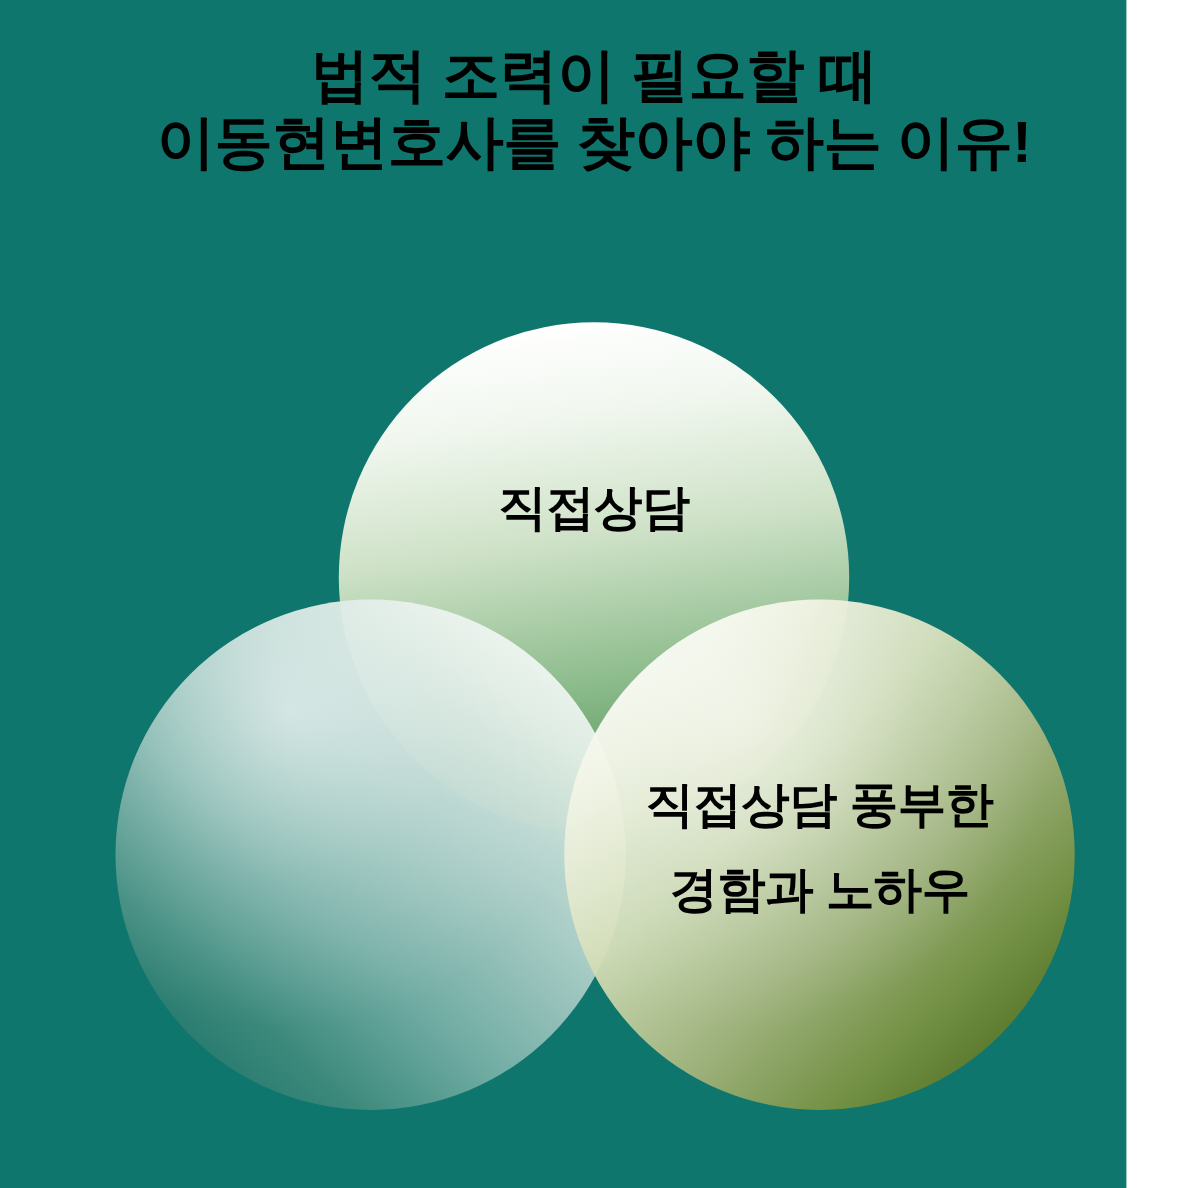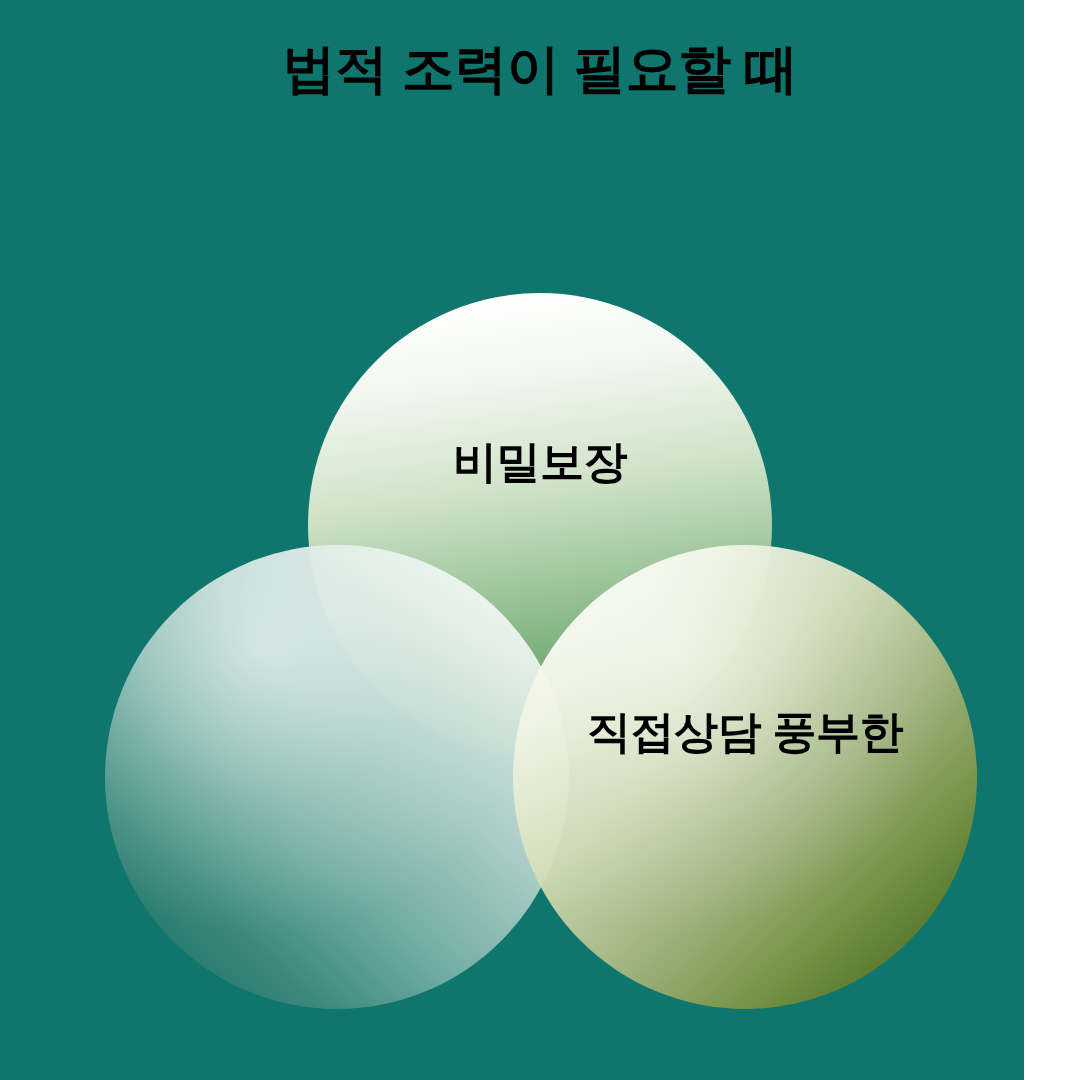--- a/index.html
+++ b/index.html
@@ -94,20 +94,21 @@
     width: 500px;
   }
 </style>
 </head>
 <body>
 
 <div id="canvas" style="width: 1024px; height: 1080px; background: #0f766e; text-decoration: underline;">
 
   <div class="title-block">
     <span class="title-line" style="color: rgb(0, 0, 0);">법적 조력이 필요할 때</span>
+    <span class="title-line" style="color: rgb(0, 0, 0);">이동현변호사를 찾아야 하는 이유!</span>
   </div>
 
   <div class="venn">
 
     <svg class="venn-svg" viewBox="0 0 1080 1080" xmlns="http://www.w3.org/2000/svg">
       <defs>
 
         <linearGradient id="gradTop" x1="0.42" y1="0" x2="0.56" y2="1">
           <stop offset="0%" stop-color="#ffffff"></stop>
           <stop offset="18%" stop-color="#f1f7ef"></stop>
@@ -148,23 +149,24 @@
 
         <circle cx="337" cy="777" r="232" fill="url(#gradLeft)" opacity="0.93"></circle>
         <circle cx="337" cy="777" r="232" fill="url(#sheen)"></circle>
 
         <circle cx="745" cy="777" r="232" fill="url(#gradRight)" opacity="0.95"></circle>
         <circle cx="745" cy="777" r="232" fill="url(#sheen)"></circle>
       </g>
     </svg>
 
     <div class="venn-label" id="label-top">
-      <span class="ln">비밀보장</span>
+      <span class="ln">직접상담</span>
     </div>
 
 
     <div class="venn-label" id="label-right">
       <span class="ln">직접상담 풍부한</span>
+      <span class="ln">경함과 노하우</span>
     </div>
 
   </div>
 
 </div>
 
 </body></html>

